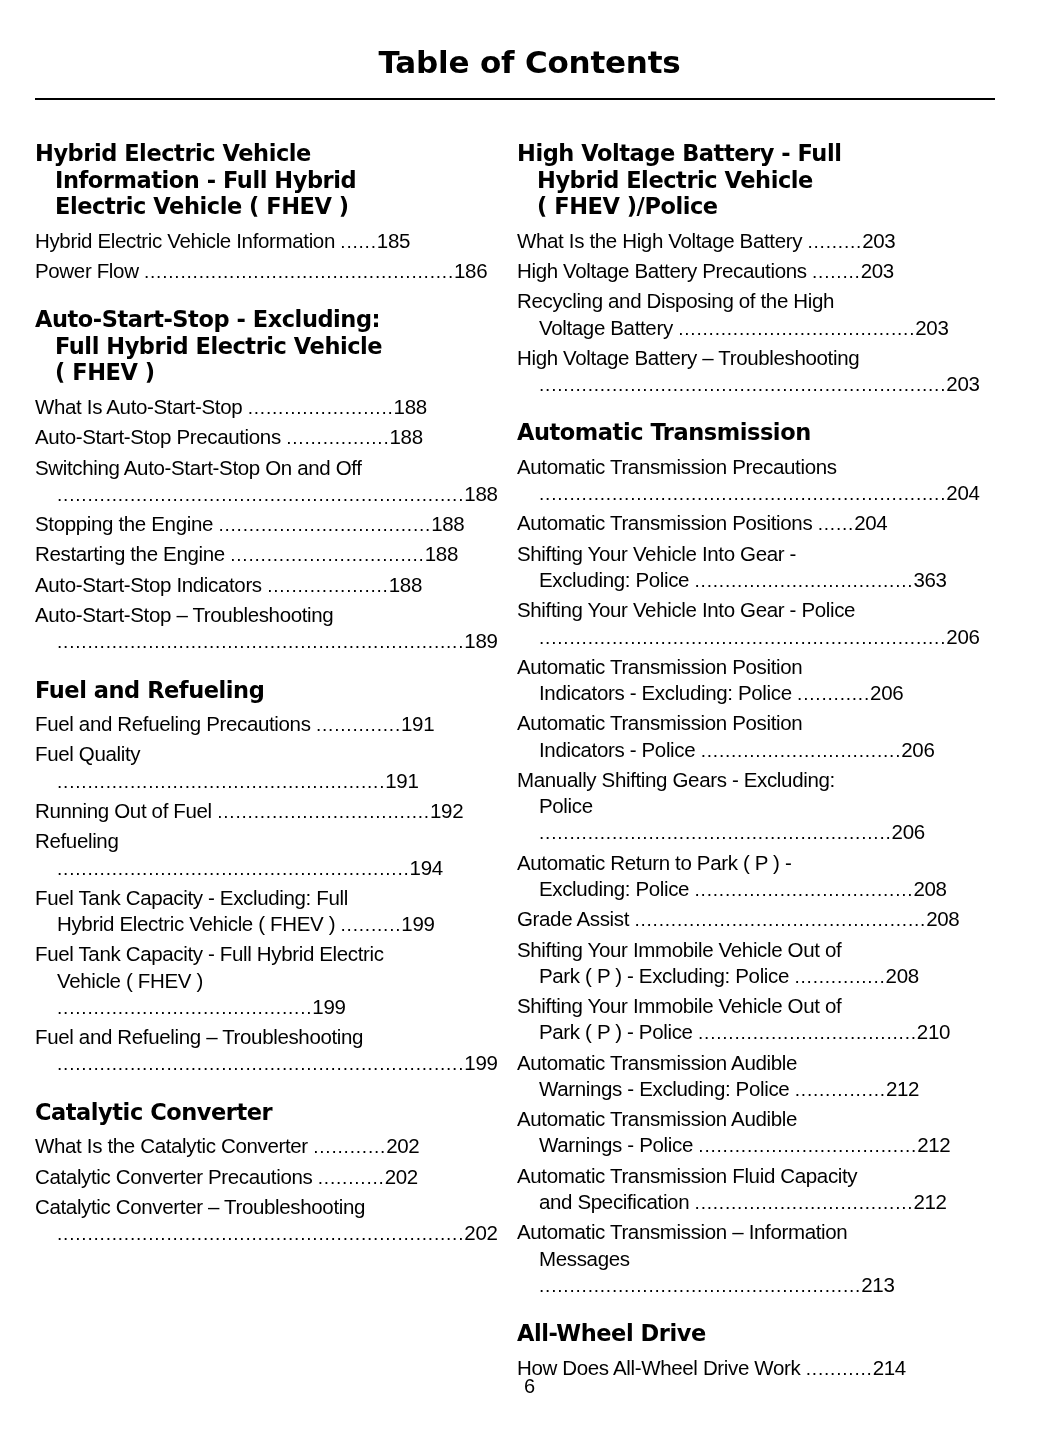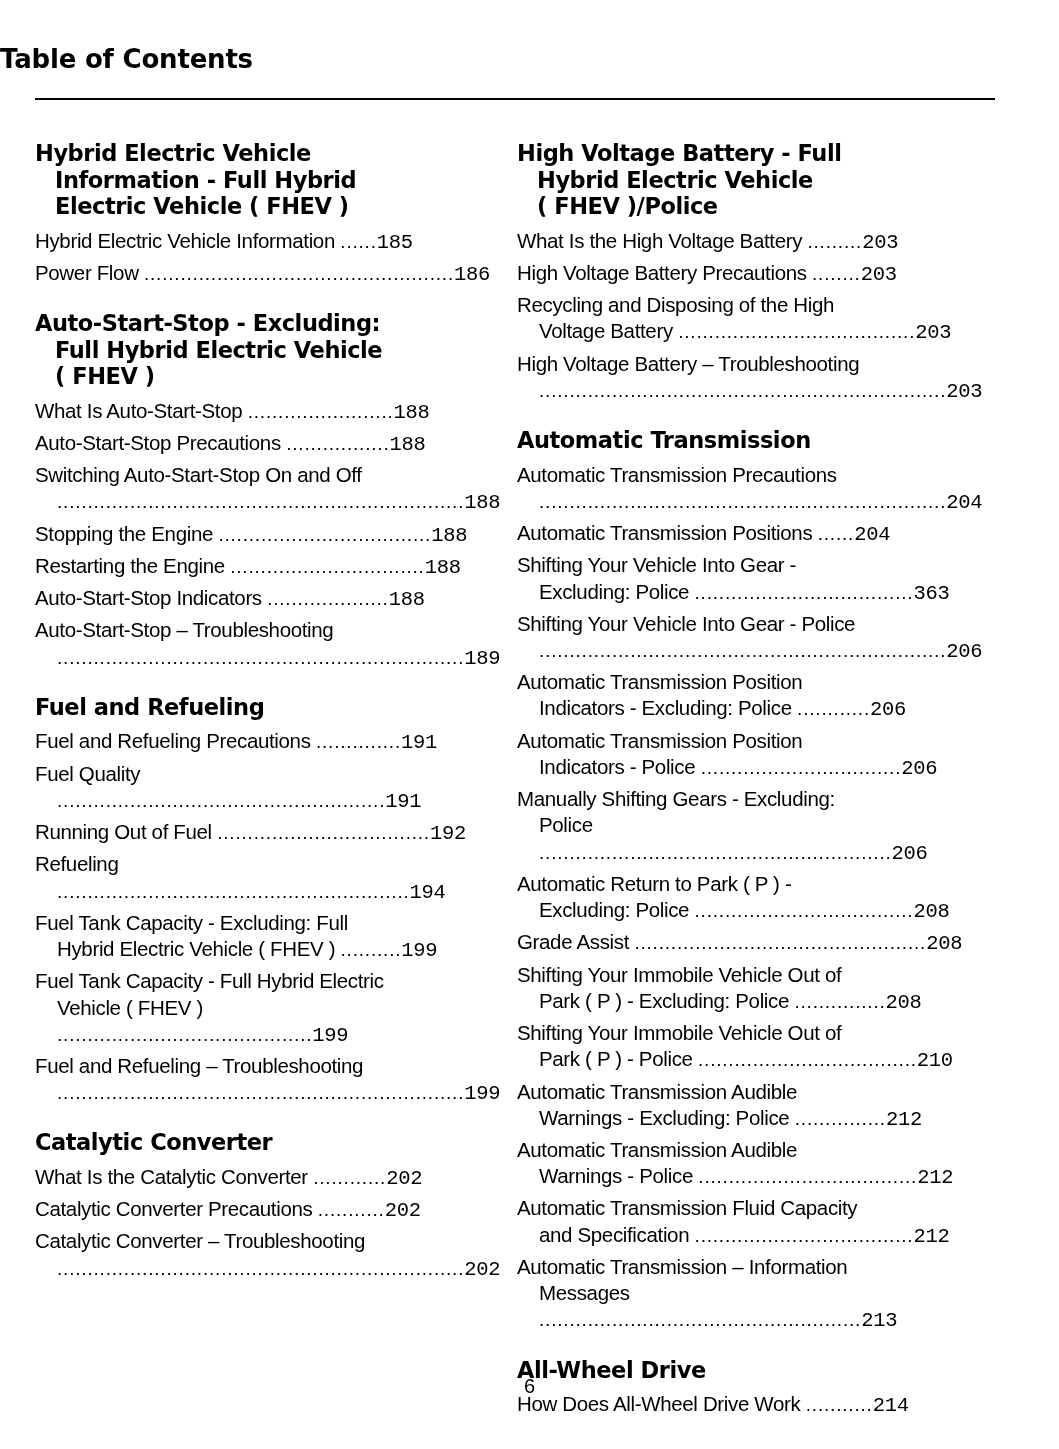--- a/index.html
+++ b/index.html
@@ -20,22 +20,22 @@
     inset: 0;
     padding: 0;
   }
 
   
   .page-title {
     position: absolute;
     top: 44px;
     left: 0;
     width: 1059px;
-    text-align: left;
-    font-size: 26px;
+    text-align: center;
+    font-size: 31px;
     font-weight: bold;
     letter-spacing: -0.2px;
     font-family: "DejaVu Sans", sans-serif;
   }
   .header-rule {
     position: absolute;
     top: 98px;
     left: 35px;
     width: 960px;
     height: 2px;
@@ -86,21 +86,20 @@
     white-space: pre-line;
     text-align: right;
   }
   .leader {
     display: inline;
     letter-spacing: 0.8px;
     font-size: 19px;
   }
   .entry-page {
     letter-spacing: -0.3px;
-    font-family: Liberation Mono, monospace;
   }
 
   
   .entry.wrap .entry-title { display: inline; }
 
   
   .folio {
     position: absolute;
     left: 0;
     top: 1375px;

